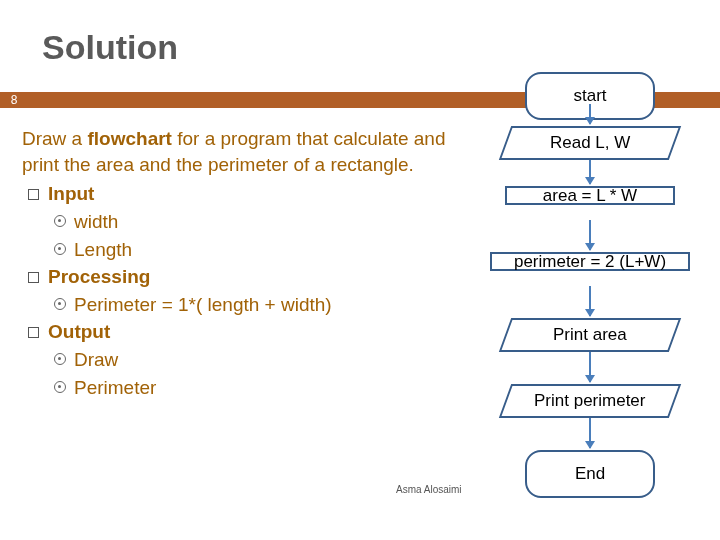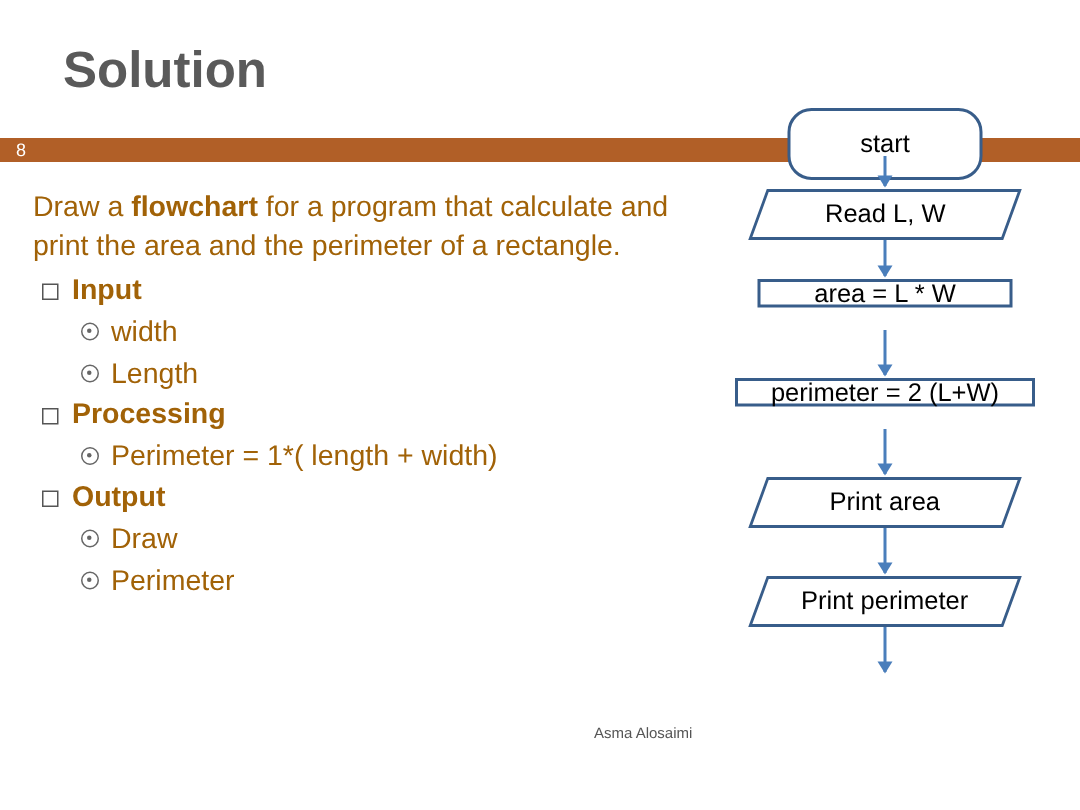--- a/index.html
+++ b/index.html
@@ -194,13 +194,14 @@
   <div class="shape io" style="top:246px">
       <span>Print area</span>
     </div>
   <div class="arrow" style="top:280px;height:30px"></div>
 
   <div class="shape io" style="top:312px">
       <span>Print perimeter</span>
     </div>
   <div class="arrow" style="top:346px;height:30px"></div>
 
+  <div class="shape terminator" style="top:378px">End</div>
 </div>
 
 </body></html>

